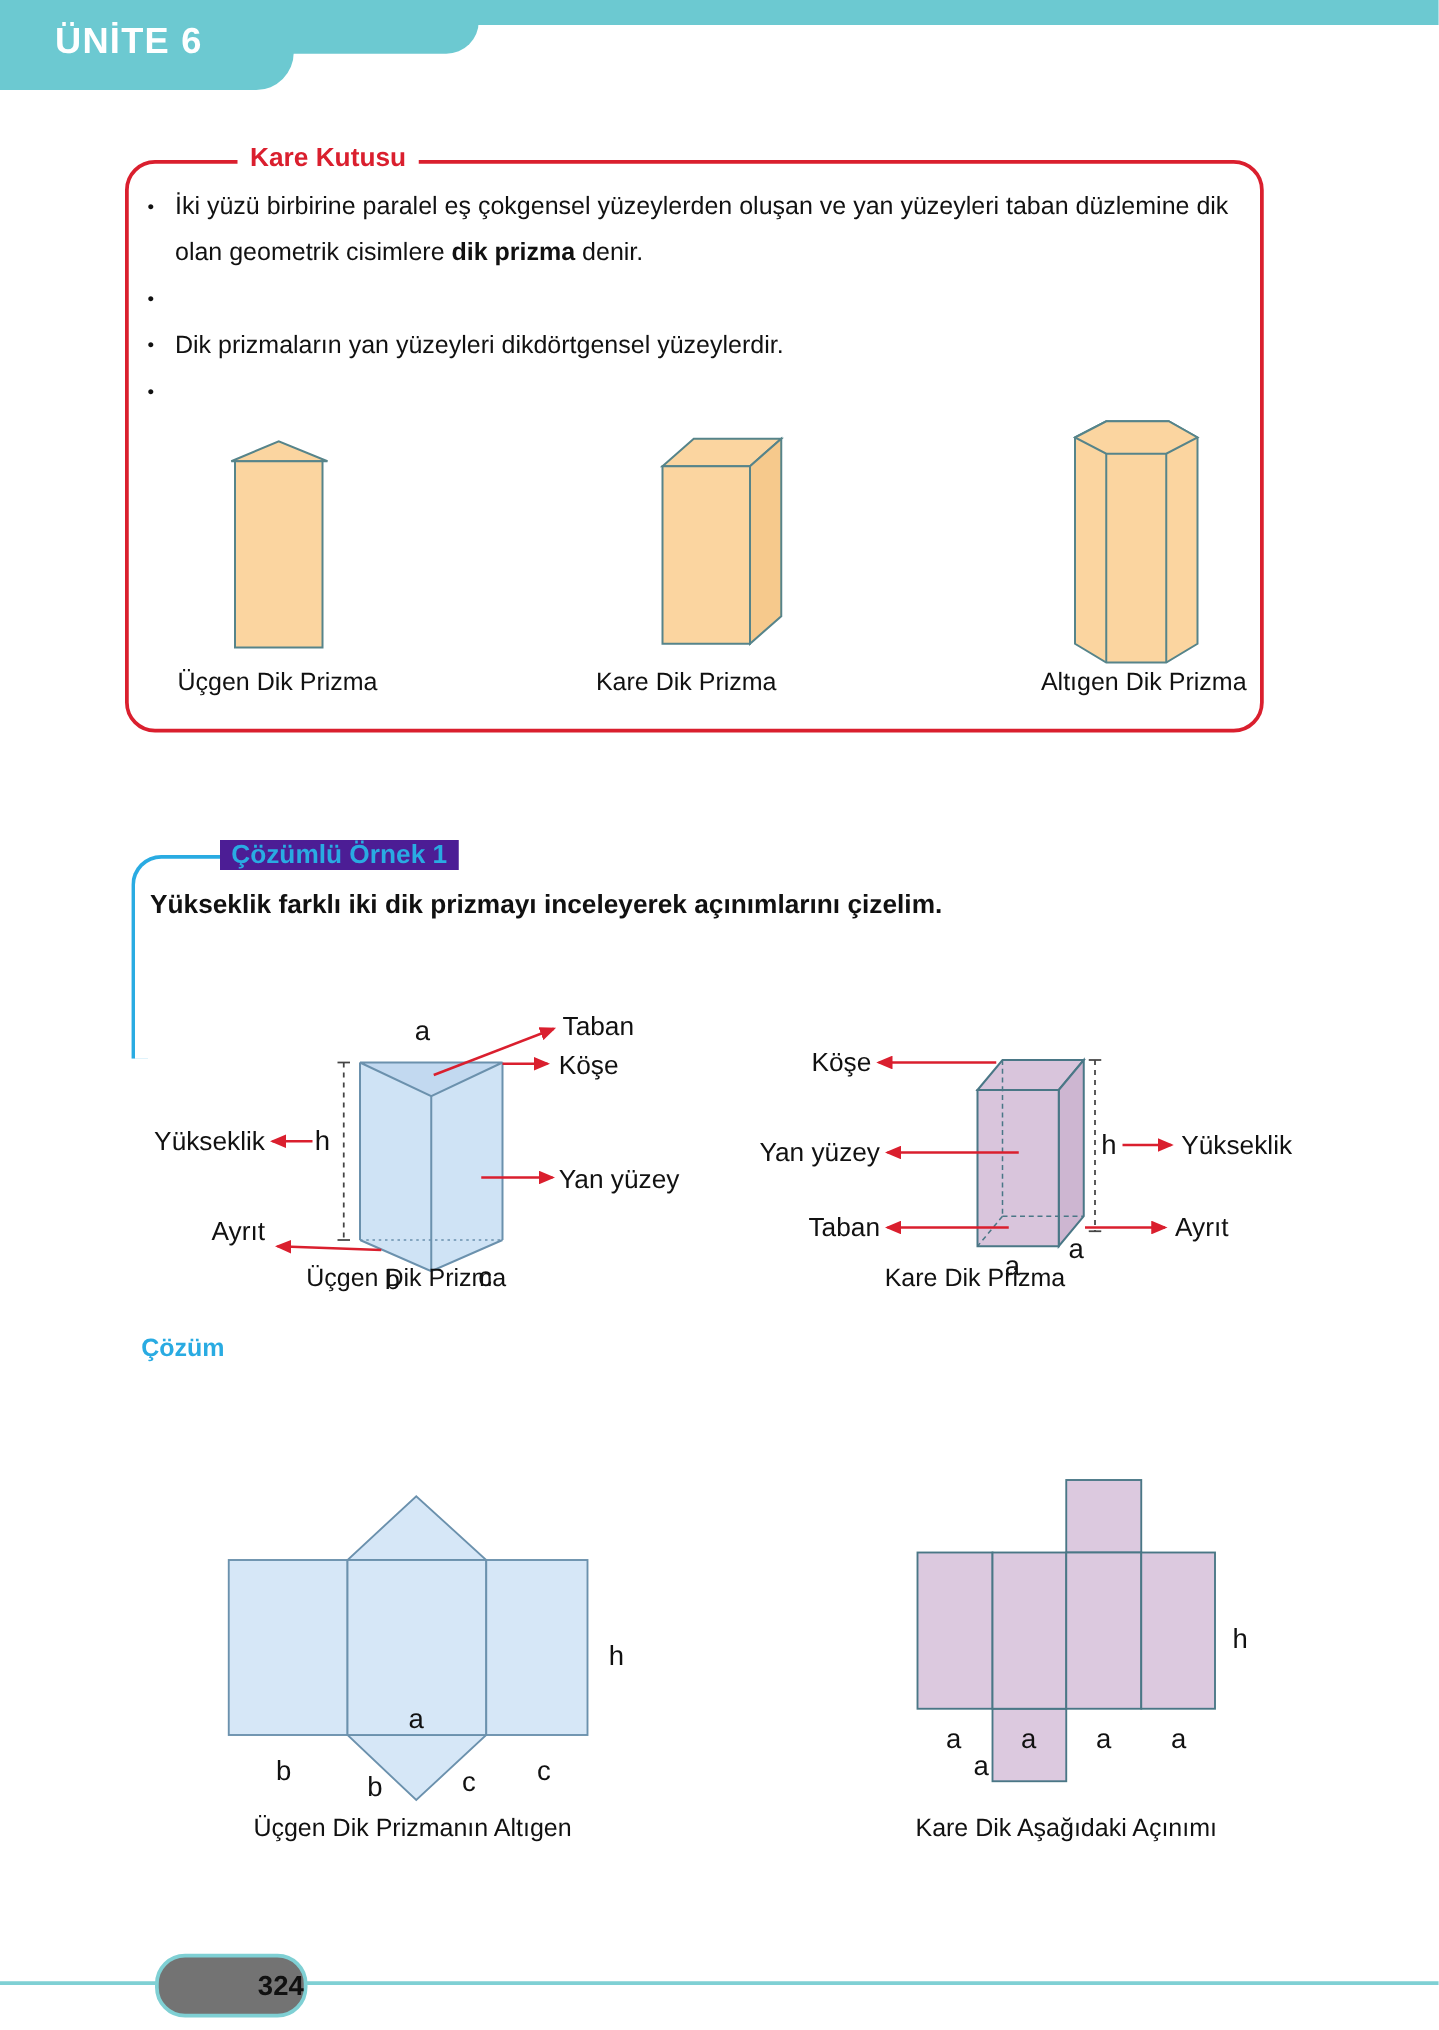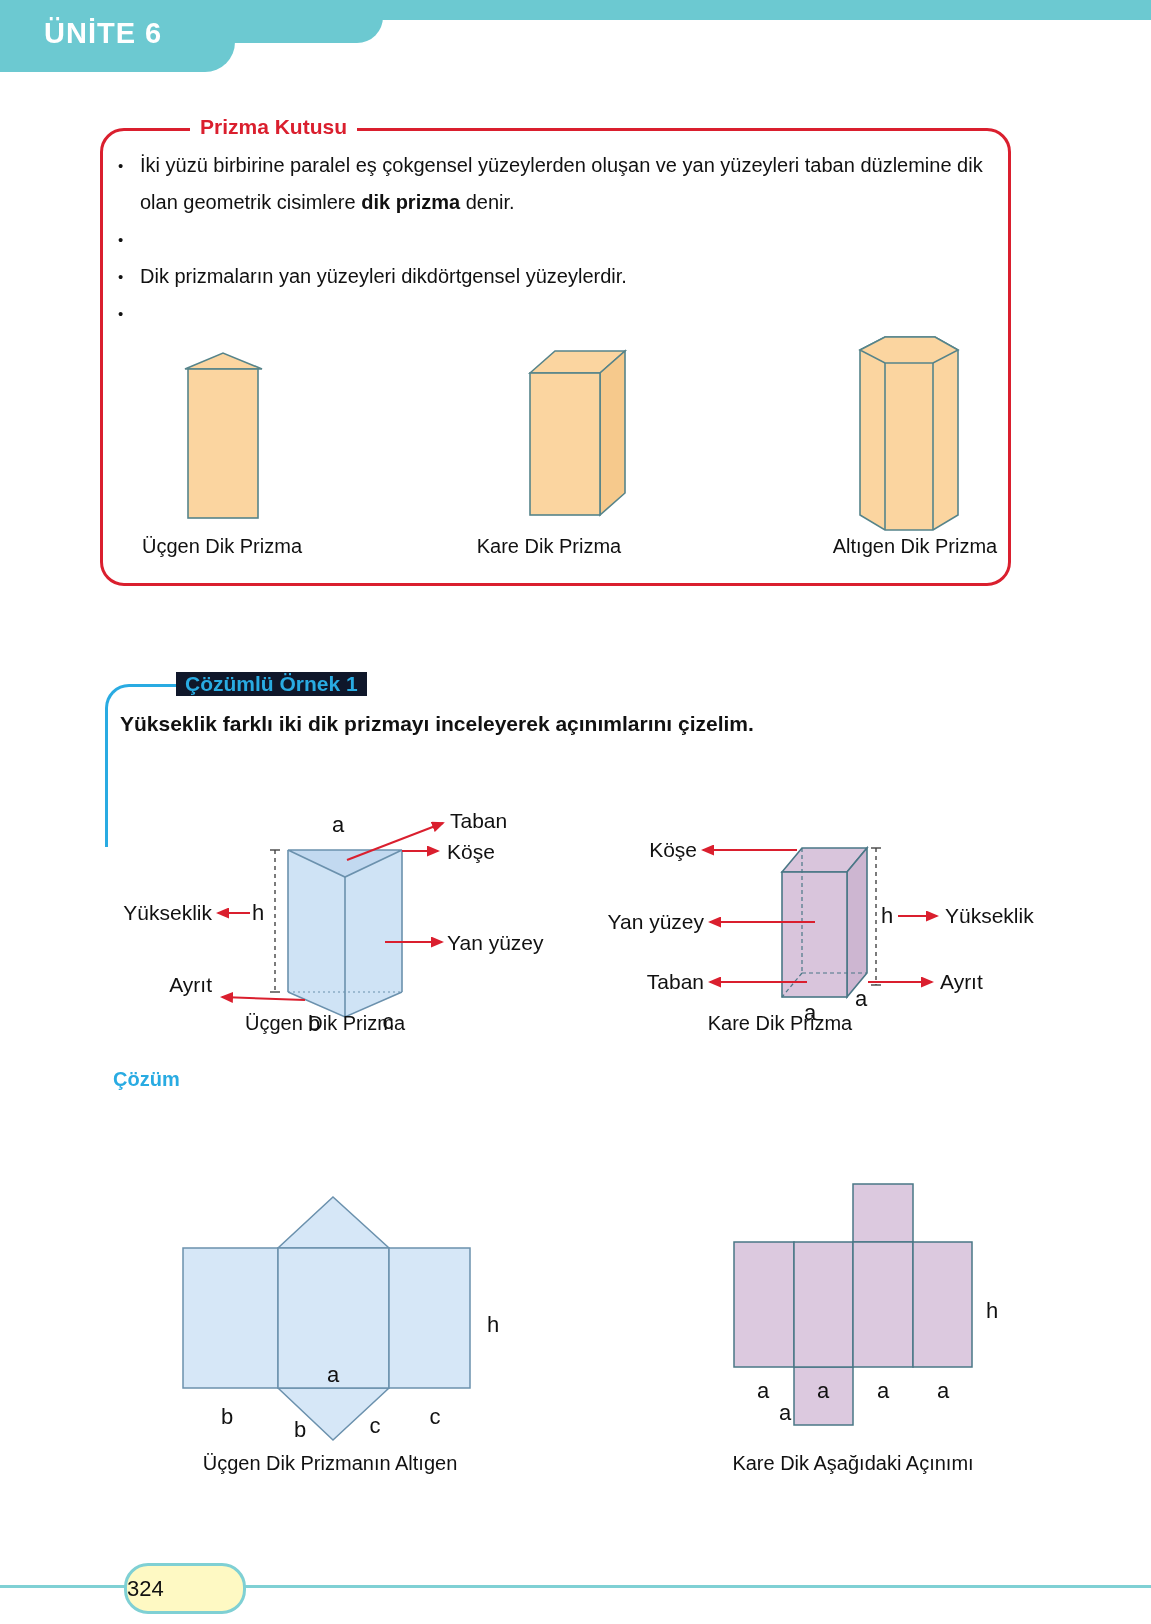--- a/index.html
+++ b/index.html
@@ -17,44 +17,44 @@
   .info-title{left:190px;top:115px;background:#fff;padding:0 10px;color:#da1f2e;font-size:21px;font-weight:bold;}
   .bullets{left:118px;top:147px;width:878px;font-size:20px;line-height:37px;}
   .bullet{display:flex;}
   .bullet .dot{width:22px;flex:0 0 22px;font-size:15px;}
   .bullet b{font-weight:bold;}
 
   .fig-caption{font-size:20px;text-align:center;}
 
   
   .ex-bracket{left:105px;top:684px;width:233px;height:160px;border-top:3px solid #29abe2;border-left:3px solid #29abe2;border-top-left-radius:24px;}
-  .ex-title{left:176px;top:672px;background:#0f172a;padding:0 9px;color:#29abe2;font-size:21px;font-weight:bold;}
+  .ex-title{left:176px;top:672px;background:#4c1d95;padding:0 9px;color:#29abe2;font-size:21px;font-weight:bold;}
   .ex-question{left:120px;top:712px;width:900px;font-size:21px;font-weight:bold;}
 
   .cozum{left:113px;top:1068px;color:#29abe2;font-size:20px;font-weight:bold;}
 
   svg text{font-family:"Liberation Sans",sans-serif;fill:#111;}
   .dim-label{font-size:22px;}
   .ann-label{font-size:21px;}
 
   
   .footer-line{left:0;top:1585px;width:1151px;height:3px;background:#7fd0d4;}
-  .page-badge{left:124px;top:1563px;width:116px;height:45px;border:3px solid #7fd0d4;border-radius:24px;background:#fef9c3;
-              display:flex;align-items:center;justify-content:flex-start;font-size:22px;font-weight:normal;}
+  .page-badge{left:124px;top:1563px;width:116px;height:45px;border:3px solid #7fd0d4;border-radius:24px;background:#737373;
+              display:flex;align-items:center;justify-content:flex-end;font-size:22px;font-weight:bold;}
 </style>
 </head>
 <body>
 
 <div class="abs hdr-base"></div>
 <div class="abs hdr-mid"></div>
 <div class="abs hdr-tab"></div>
 <div class="abs hdr-title">ÜNİTE 6</div>
 
 <div class="abs info-box"></div>
-<div class="abs info-title">Prizma Kutusu</div>
+<div class="abs info-title">Kare Kutusu</div>
 
 <div class="abs bullets">
   <div class="bullet">
     <span class="dot">•</span>
     <span><span>İki yüzü birbirine paralel eş çokgensel yüzeylerden oluşan ve yan yüzeyleri taban düzlemine dik olan geometrik cisimlere </span><b>dik prizma</b><span> denir.</span></span>
   </div>
   <div class="bullet">
     <span class="dot">•</span>
   </div>
   <div class="bullet">

